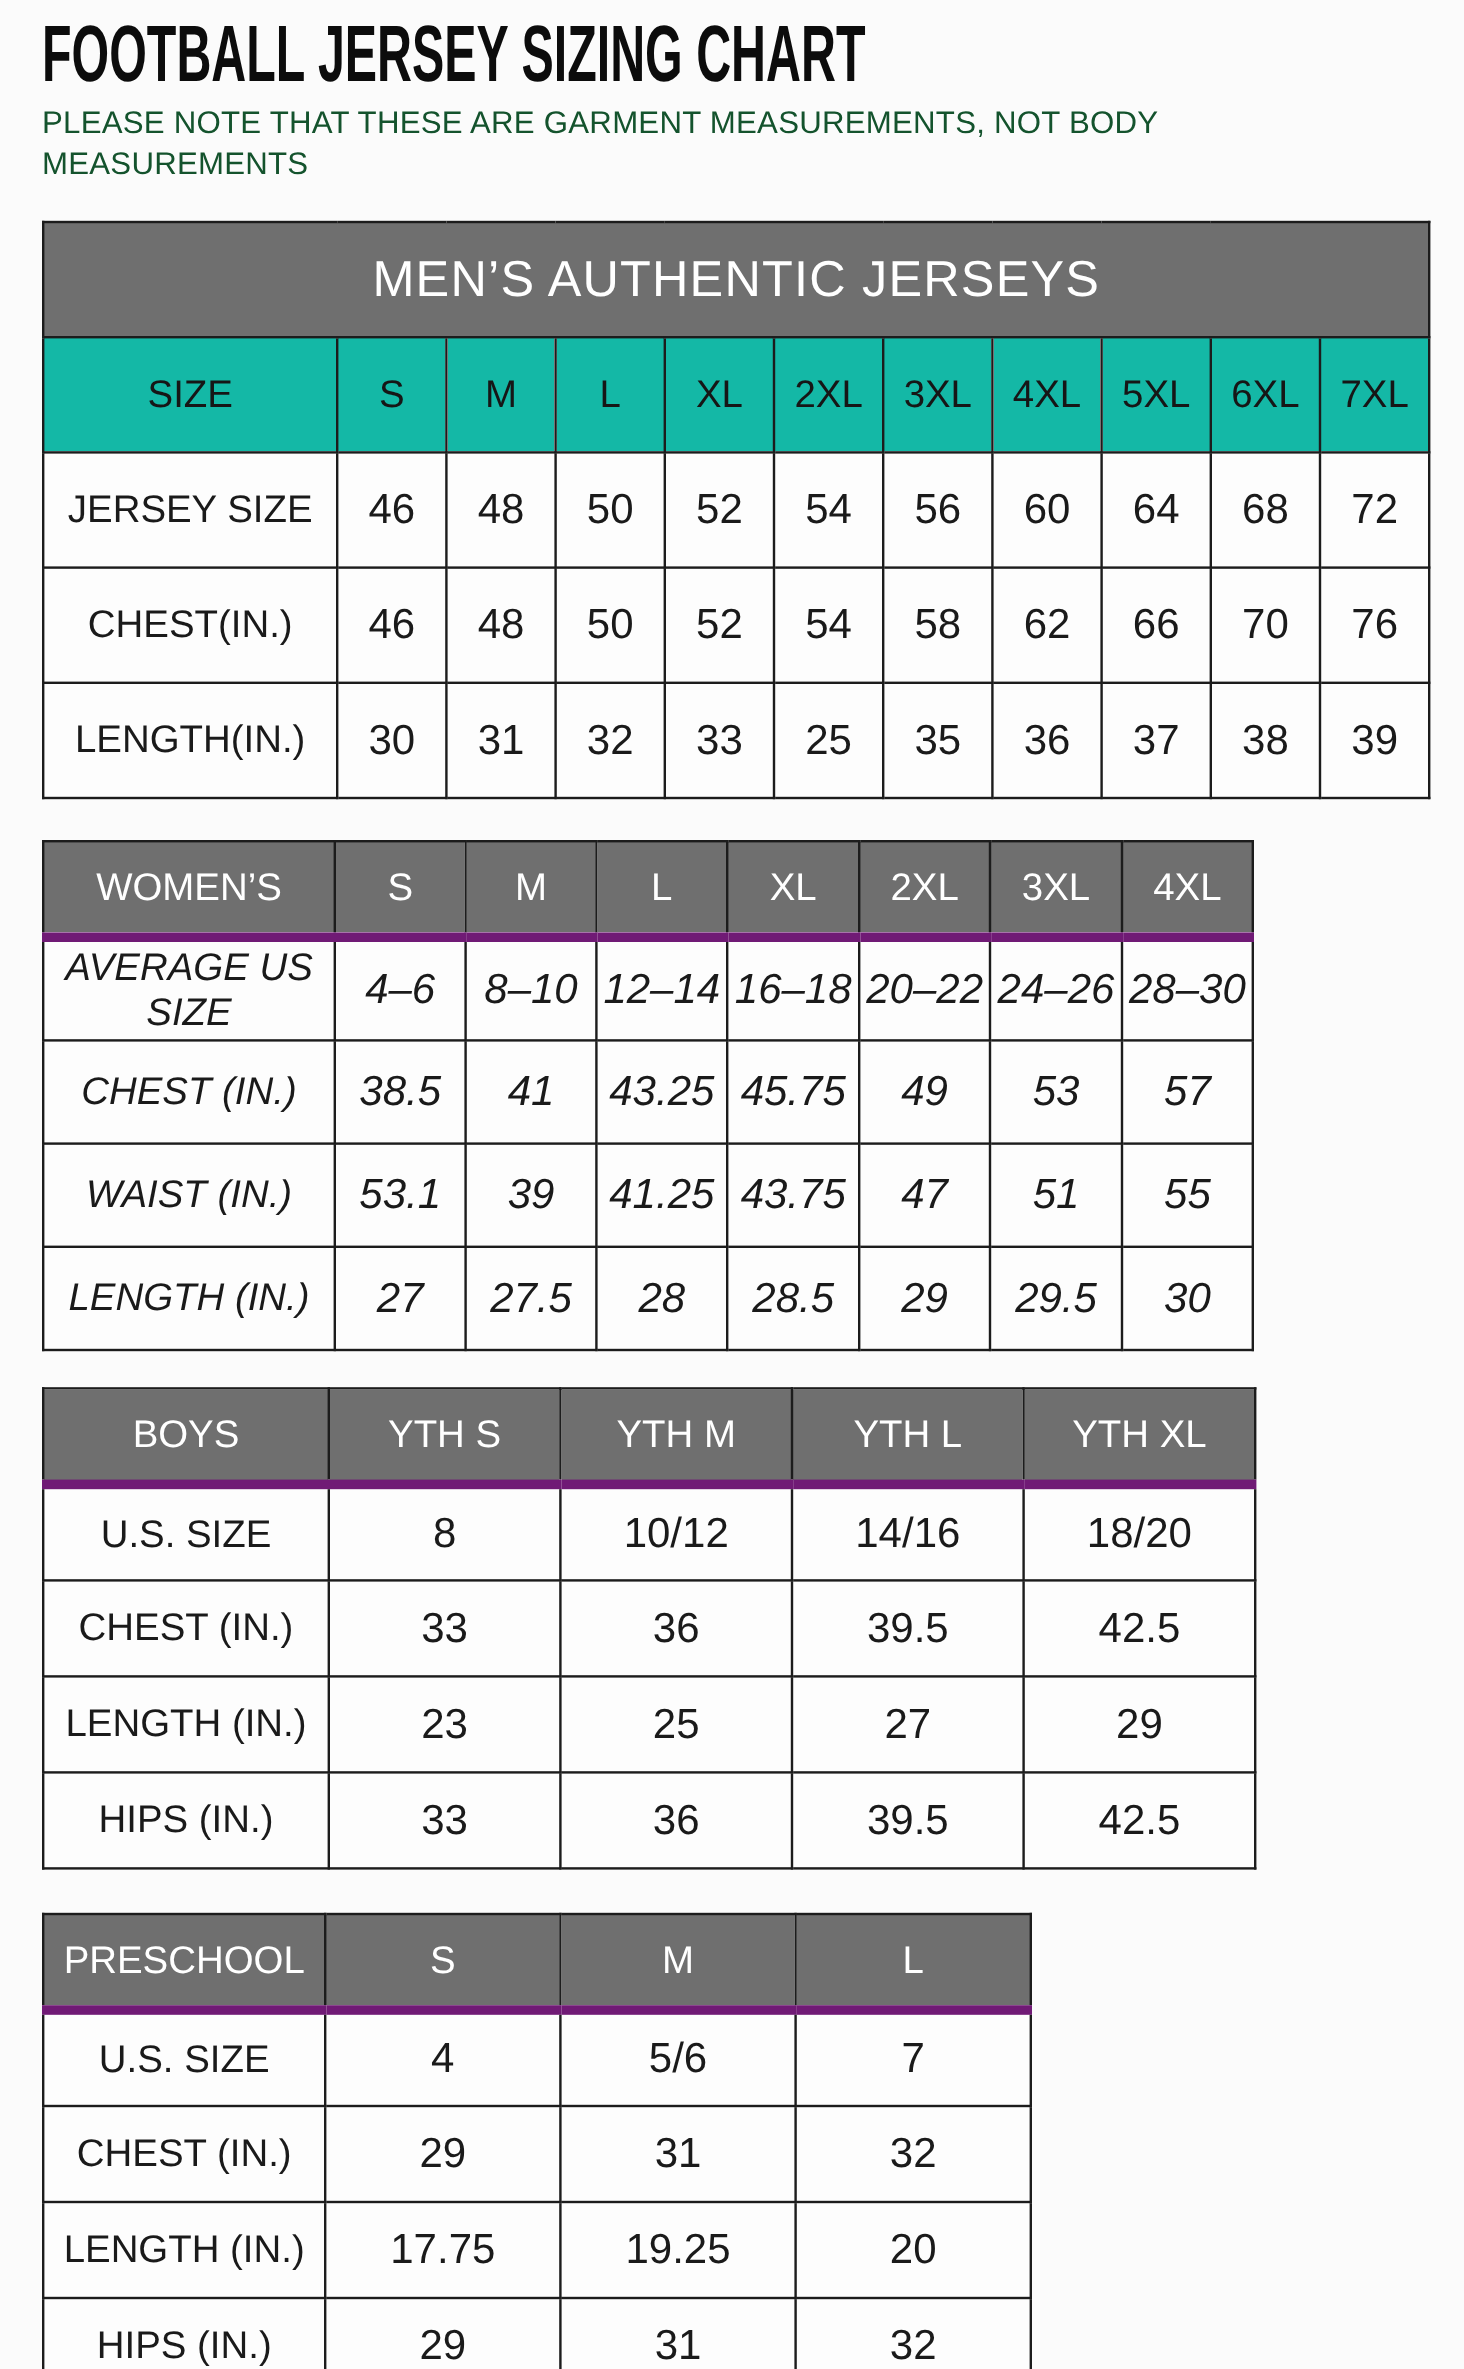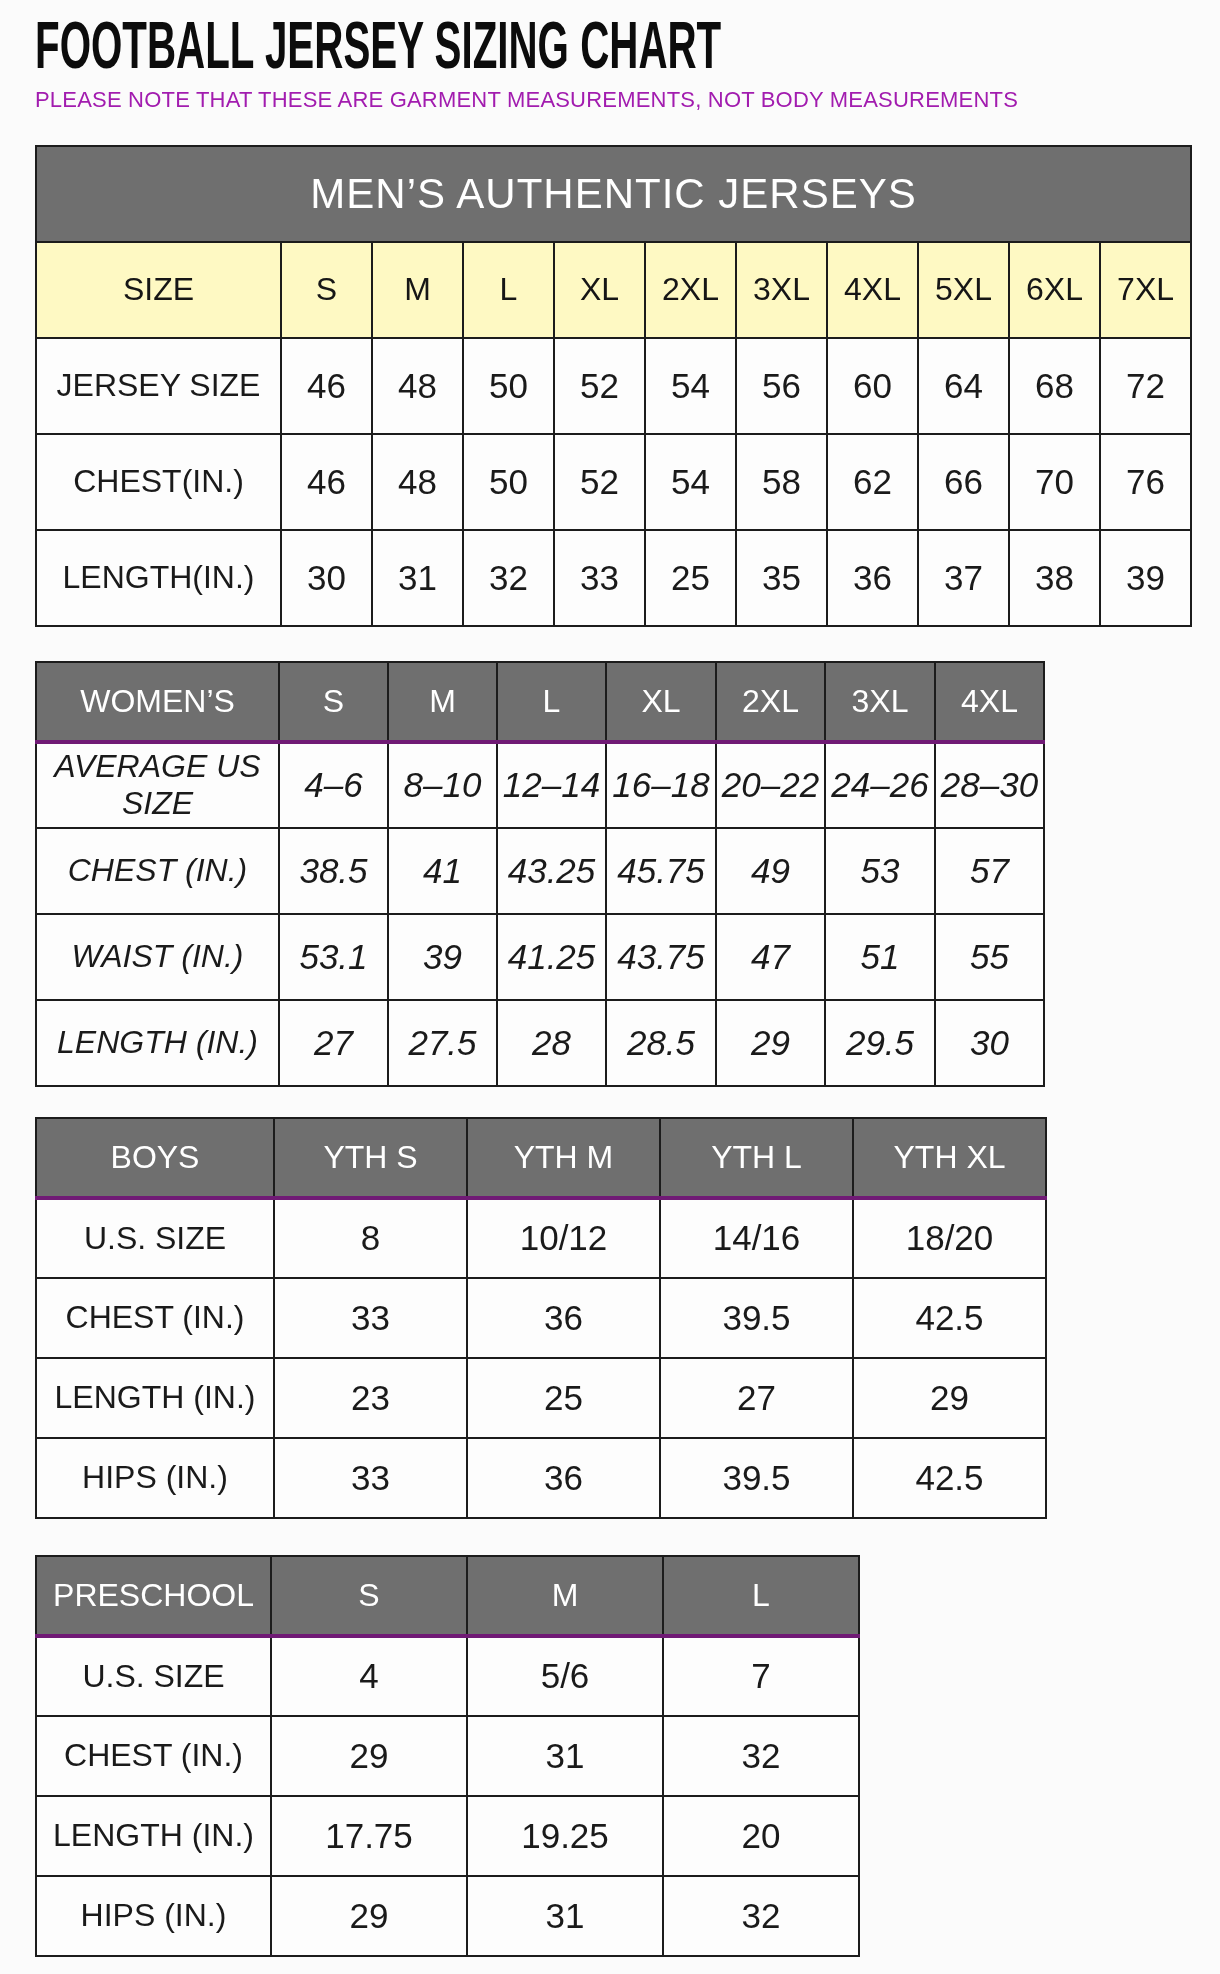--- a/index.html
+++ b/index.html
@@ -29,23 +29,23 @@
     line-height: 62px;
     font-weight: 700;
     letter-spacing: 0px;
     transform: scale(0.63, 1.04);
     transform-origin: left center;
     color: #0c0c0c;
   }
   .subtitle {
     margin-top: 10px;
     max-width: 1010px;
-    font-size: 22px;
+    font-size: 26px;
     line-height: 1.3;
-    color: #a21caf;
+    color: #14532d;
     letter-spacing: 0.2px;
   }
   
   table.size-table {
     border-collapse: collapse;
     table-layout: fixed;
     background: #fdfdfd;
   }
   table.size-table th, table.size-table td {
     border: 2px solid #1c1c1c;
@@ -64,26 +64,26 @@
     background: #6f6f6f;
     color: #ffffff;
     font-size: 42px;
     letter-spacing: 1px;
     font-weight: 400;
     border-bottom: 5px solid #0f0f0f;
   }
   
   .mens { width: 1155px; margin-top: 30px; }
   .mens tr { height: 96px; }
-  .mens .cols th { background: #fef9c3; color: #161616; }
+  .mens .cols th { background: #14b8a6; color: #161616; }
   
   .gray-head .cols th {
     background: #6f6f6f;
     color: #ffffff;
-    border-bottom: 4px solid #701a75;
+    border-bottom: 8px solid #701a75;
   }
   .womens { width: 1008px; margin-top: 34px; }
   .womens .cols { height: 80px; }
   .womens tbody tr { height: 86px; font-style: italic; }
   .boys { width: 1010px; margin-top: 30px; padding-left: 20px; }
   .boys tr { height: 80px; }
   .preschool { width: 823px; margin-top: 36px; }
   .preschool tr { height: 80px; }
   
   .footer {

